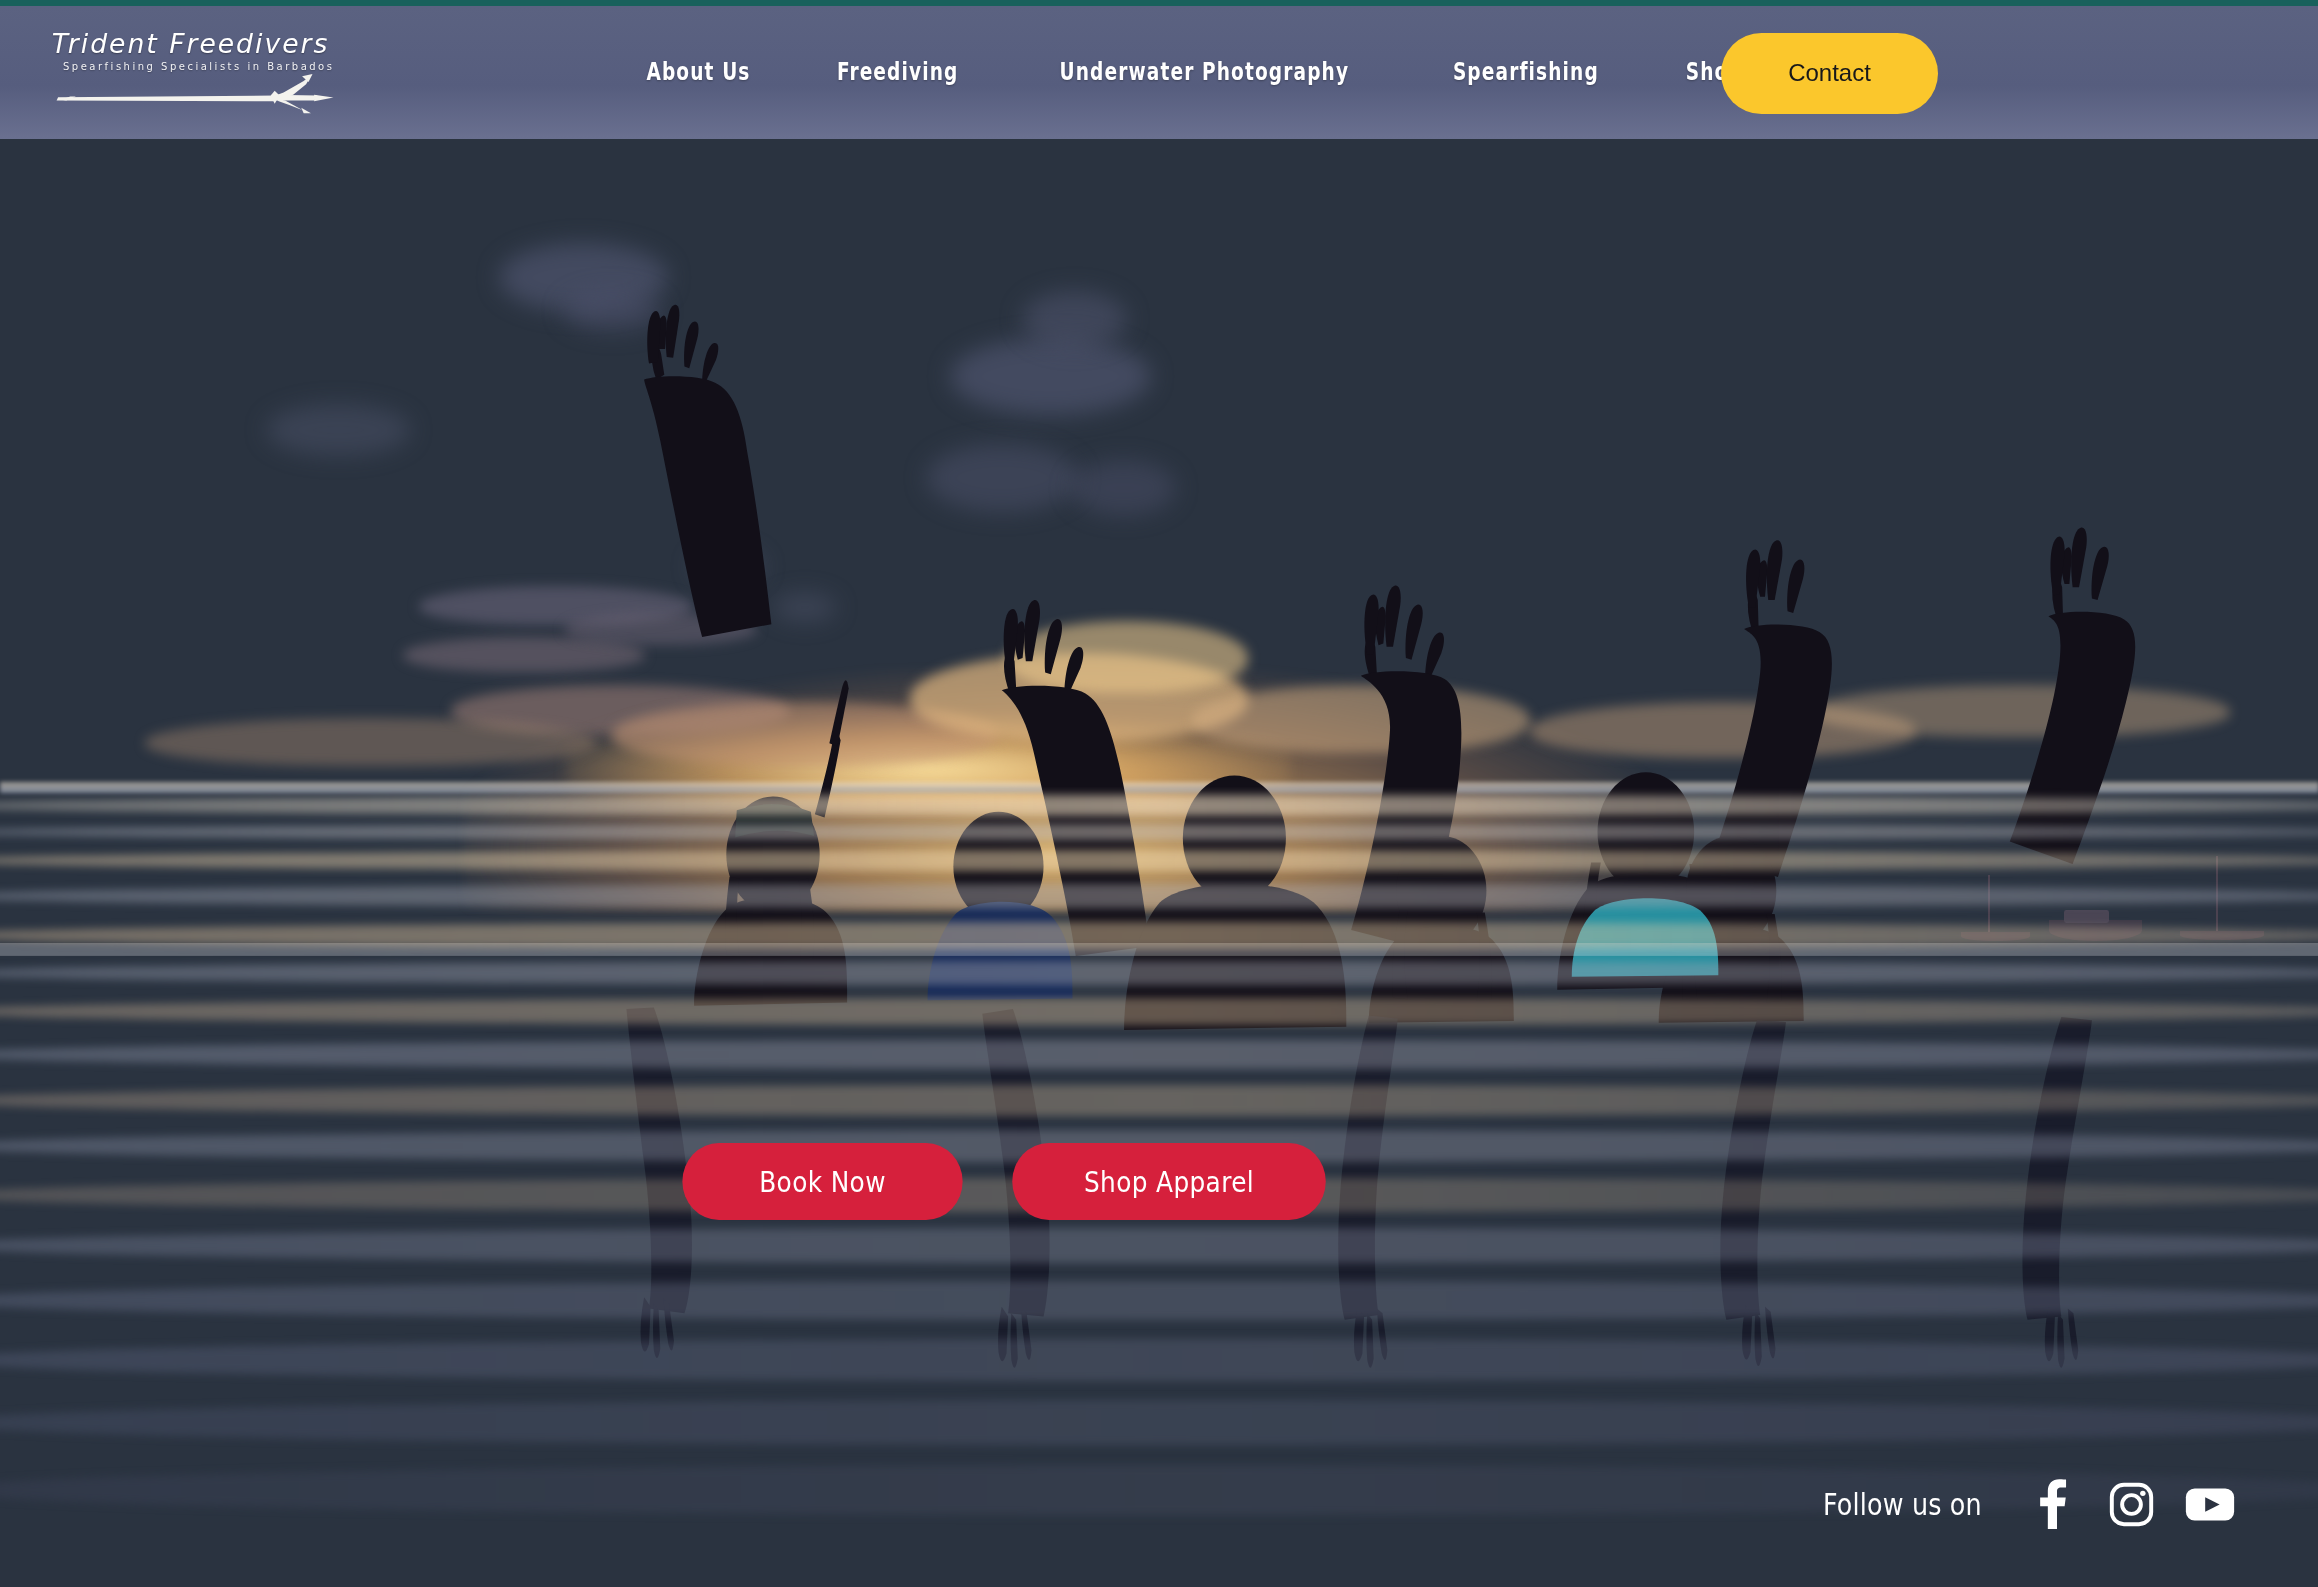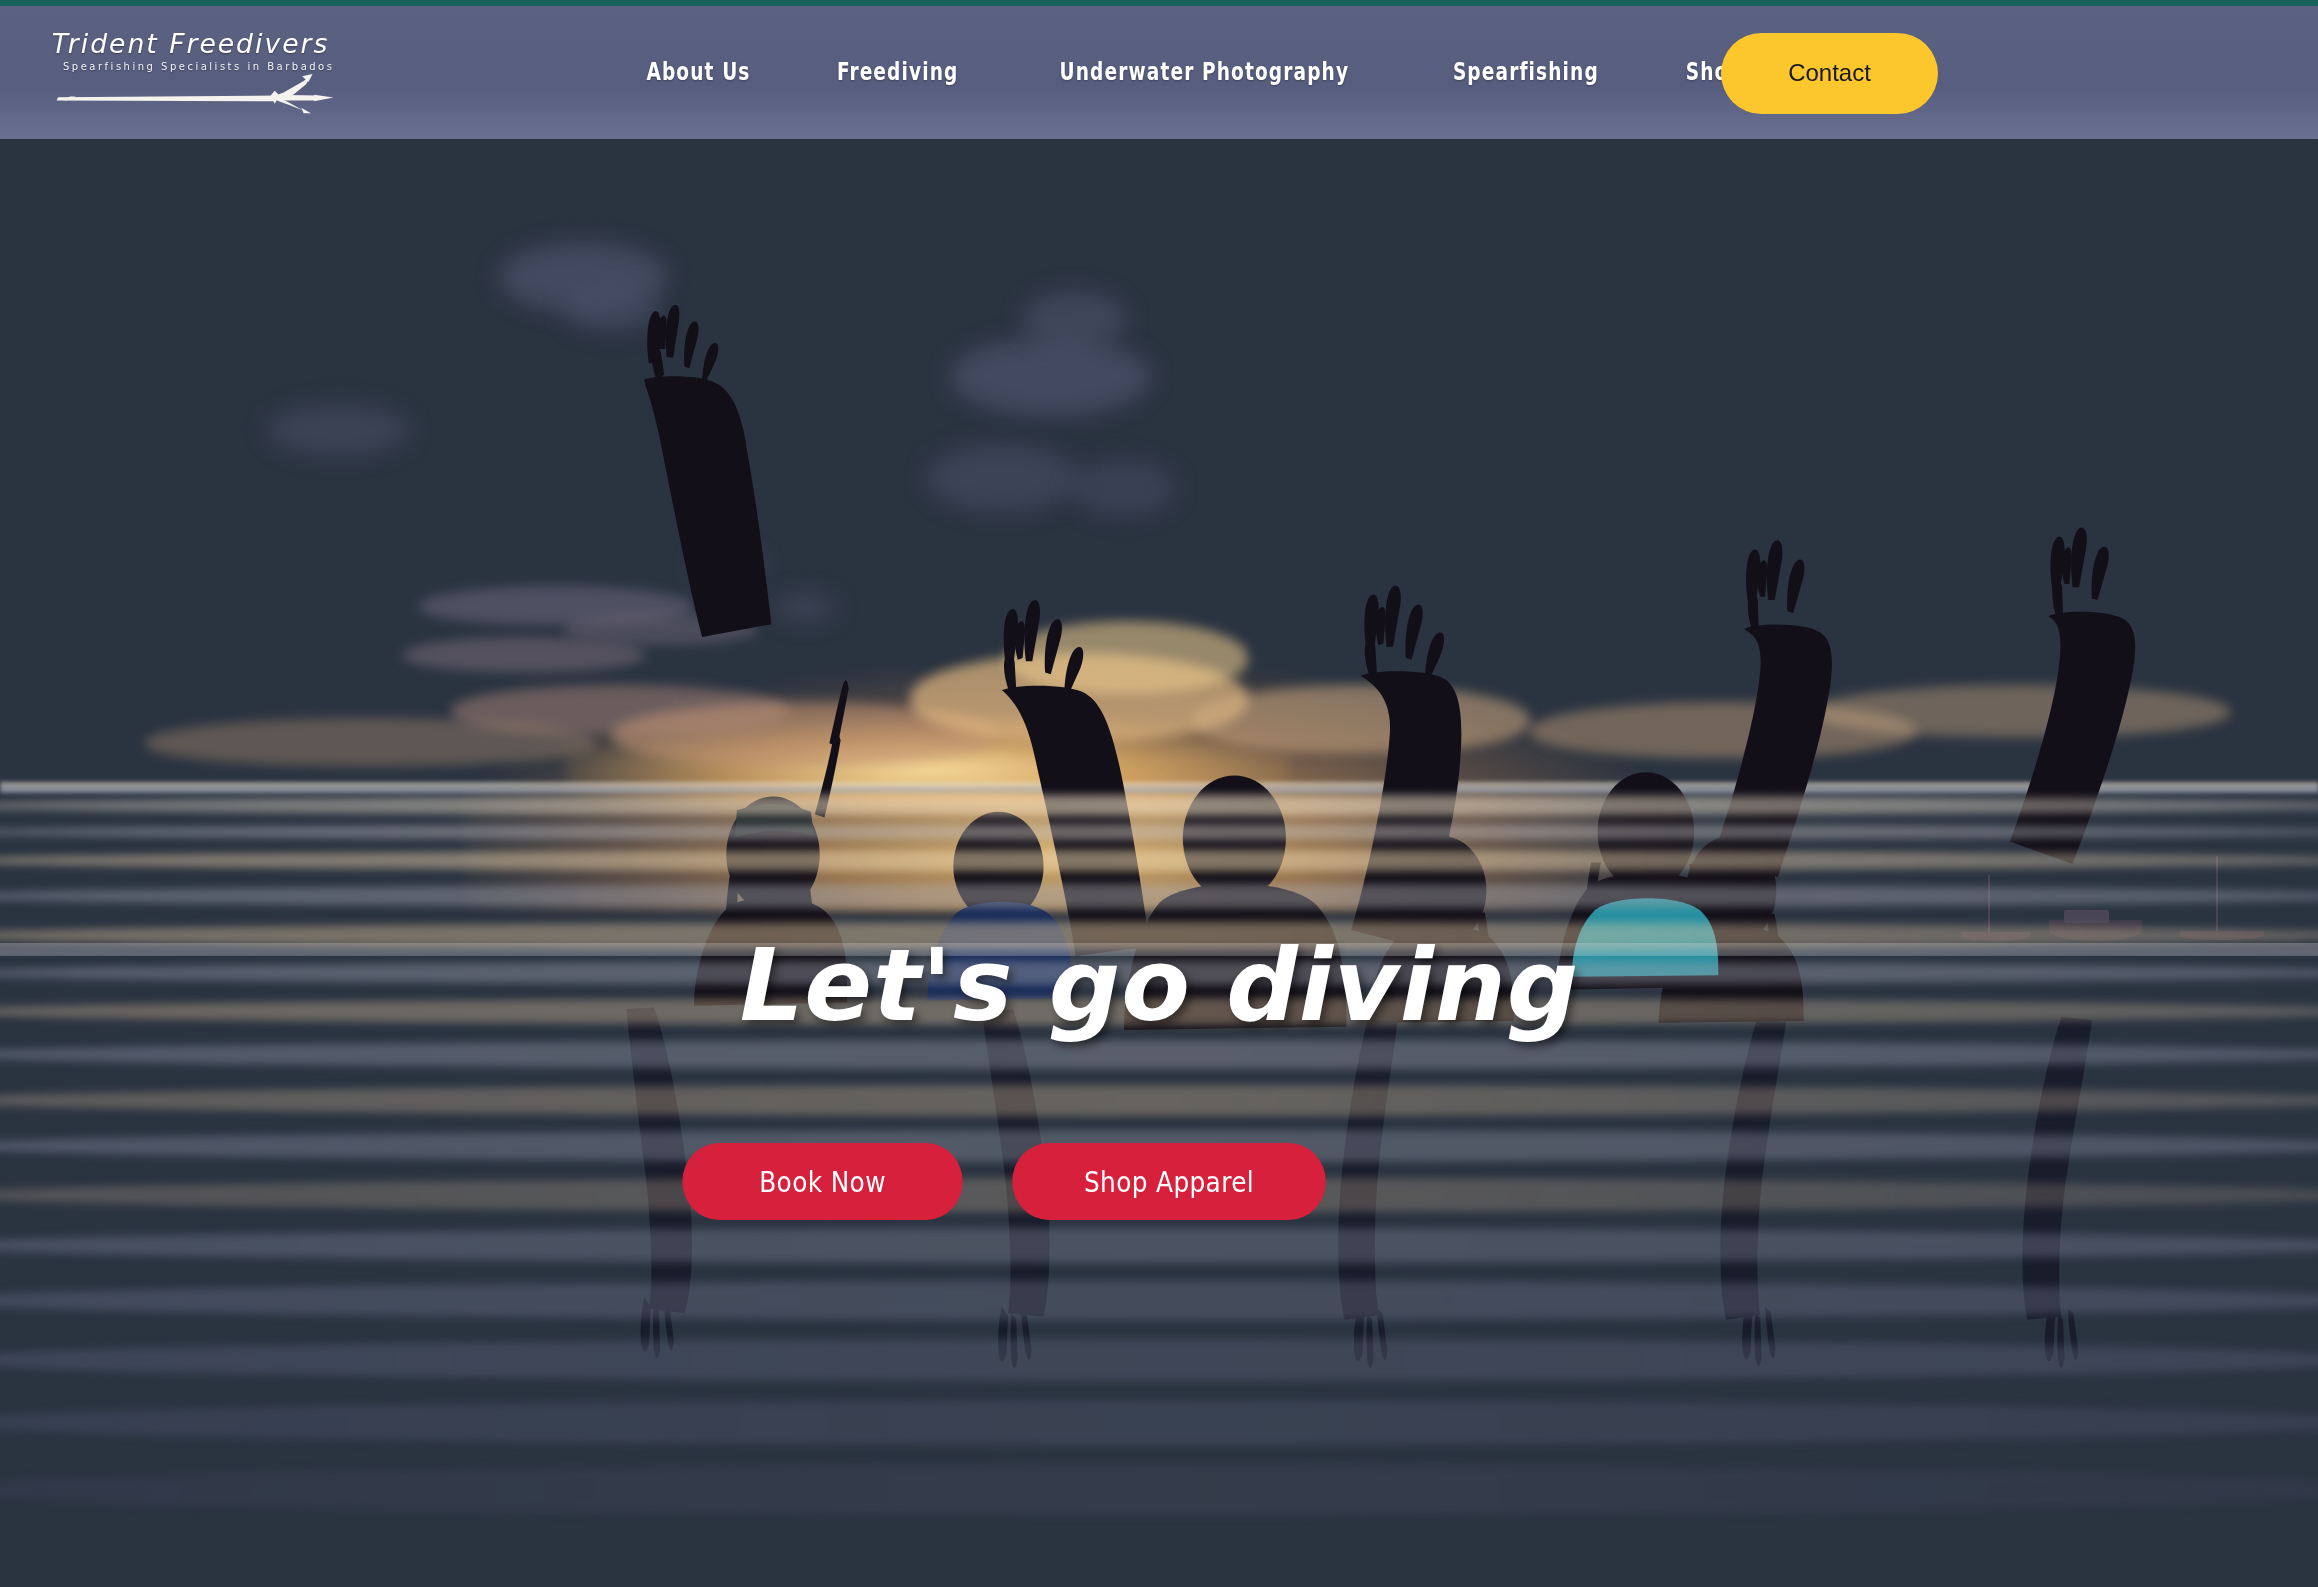--- a/index.html
+++ b/index.html
@@ -559,23 +559,46 @@
       <div class="wstreak" style="top:298px; height:31px; background:linear-gradient(90deg,rgba(202,176,150,.32),rgba(220,194,158,.34),rgba(194,176,156,.26));"></div>
       <div class="wstreak" style="top:343px; height:32px; background:linear-gradient(90deg,rgba(128,136,158,.42),rgba(156,158,172,.36),rgba(130,136,158,.4));"></div>
       <div class="wstreak" style="top:391px; height:34px; background:linear-gradient(90deg,rgba(186,164,144,.28),rgba(204,182,152,.3),rgba(180,164,148,.22));"></div>
       <div class="wstreak" style="top:441px; height:35px; background:linear-gradient(90deg,rgba(118,126,150,.4),rgba(142,146,164,.34),rgba(120,126,150,.38));"></div>
       <div class="wstreak" style="top:494px; height:39px; background:linear-gradient(90deg,rgba(104,112,138,.4),rgba(126,132,152,.32),rgba(106,112,138,.38));"></div>
       <div class="wstreak" style="top:552px; height:42px; background:linear-gradient(90deg,rgba(88,96,122,.42),rgba(108,114,136,.32),rgba(90,96,122,.4));"></div>
       <div class="wstreak" style="top:613px; height:45px; background:linear-gradient(90deg,rgba(72,80,104,.44),rgba(90,96,118,.34),rgba(74,80,104,.42));"></div>
       <div class="wstreak" style="top:678px; height:50px; background:linear-gradient(90deg,rgba(58,64,84,.46),rgba(72,78,96,.36),rgba(58,64,84,.44));"></div>
     </div>
 
-    <h1 class="hero-title">Let's go diving</h1>
 
     <div class="hero-ctas">
       <button class="cta cta-book">Book Now</button>
       <button class="cta cta-shop">Shop Apparel</button>
     </div>
 
+    <div class="follow">
+      <span class="follow-label">Follow us on</span>
+
+      <a class="sicon">
+        <svg width="32" height="50" viewBox="0 0 26 46">
+          <path fill="#ffffff" d="M17.6 46V25.1h7l1.05-8.13h-8.05v-5.19c0-2.35.65-3.96 4.03-3.96h4.3V.52C25.2.36 22.64.12 19.66.12c-6.23 0-10.5 3.8-10.5 10.79v6.06H2.1v8.13h7.06V46z"></path>
+        </svg>
+      </a>
+
+      <a class="sicon">
+        <svg width="45" height="45" viewBox="0 0 48 48">
+          <rect x="3" y="3" width="42" height="42" rx="13" ry="13" fill="none" stroke="#ffffff" stroke-width="4.2"></rect>
+          <circle cx="24" cy="24" r="10" fill="none" stroke="#ffffff" stroke-width="4.2"></circle>
+          <circle cx="36.1" cy="12.1" r="2.9" fill="#ffffff"></circle>
+        </svg>
+      </a>
+
+      <a class="sicon">
+        <svg width="50" height="37" viewBox="0 0 62 46">
+          <rect x="1" y="3" width="60" height="40" rx="11" ry="11" fill="#ffffff"></rect>
+          <polygon points="25,14 43,23 25,32" fill="#2b3240"></polygon>
+        </svg>
+      </a>
+    </div>
 
   </section>
 </div>
 
 
 </body></html>

